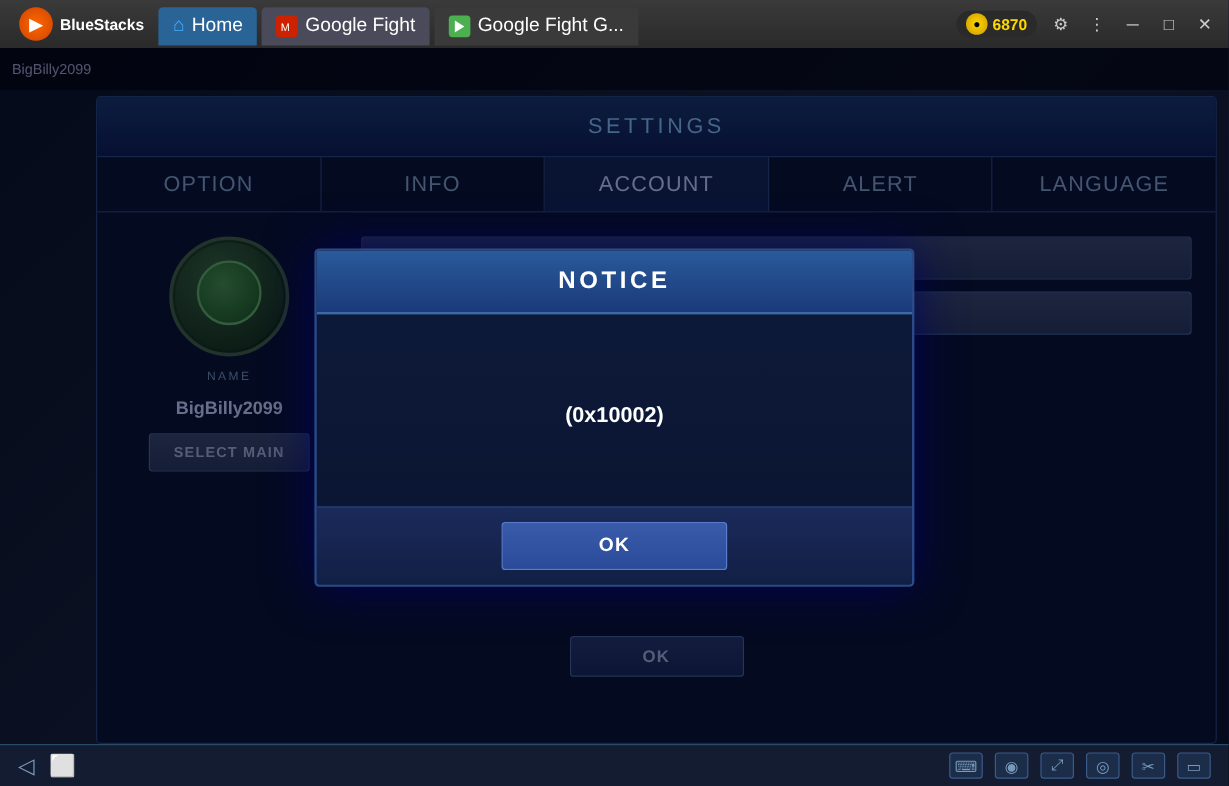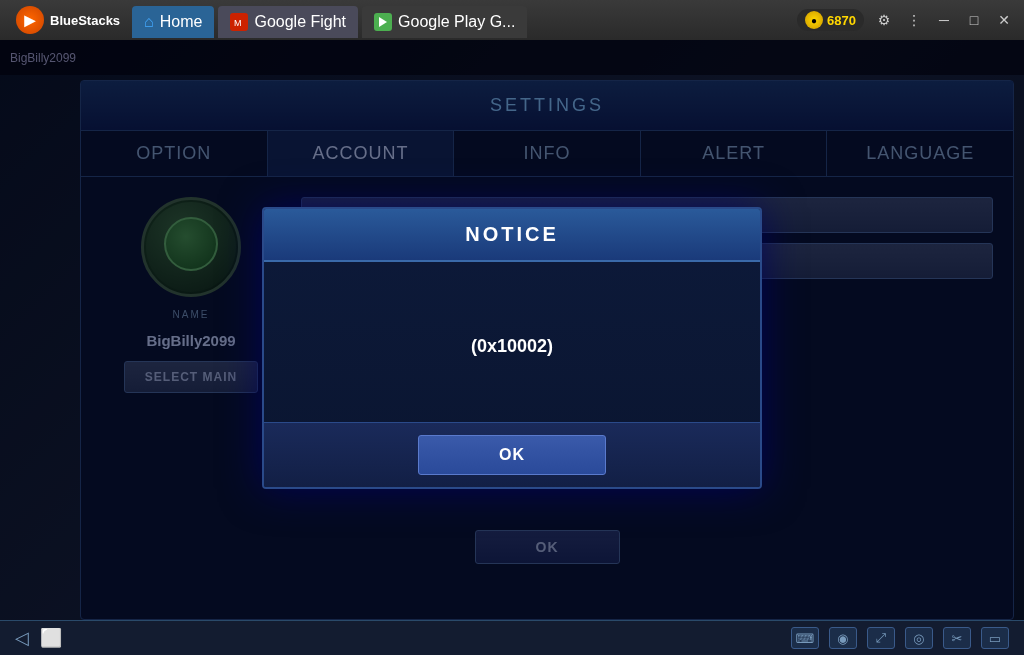--- a/index.html
+++ b/index.html
@@ -497,21 +497,21 @@
           </svg>
       </div>
       <span class="tab-label">Google Fight</span>
     </div>
     <div class="tab">
       <div class="tab-icon" style="background:#4caf50;">
         <svg width="14" height="14" viewBox="0 0 14 14">
             <polygon points="3,2 11,7 3,12" fill="white"></polygon>
           </svg>
       </div>
-      <span class="tab-label">Google Play G...</span>
+      <span class="tab-label">Google Fight G...</span>
     </div>
   </div>
   <div class="title-bar-right">
     <div class="coin-display">
       <div class="coin-icon">●</div>
       <span class="coin-value">6870</span>
     </div>
     <div class="title-bar-controls">
       <div class="ctrl-btn">⚙</div>
       <div class="ctrl-btn">⋮</div>
@@ -530,25 +530,25 @@
   </div>
 
   <div class="settings-modal">
     <div class="settings-title-bar">
       <span class="settings-title">SETTINGS</span>
     </div>
     <div class="settings-tabs">
       <div class="settings-tab">
         <span>OPTION</span>
       </div>
+      <div class="settings-tab">
+        <span>INFO</span>
+      </div>
       <div class="settings-tab active">
         <span>ACCOUNT</span>
-      </div>
-      <div class="settings-tab">
-        <span>INFO</span>
       </div>
       <div class="settings-tab">
         <span>ALERT</span>
       </div>
       <div class="settings-tab">
         <span>LANGUAGE</span>
       </div>
     </div>
     <div class="settings-content">
       <div class="settings-left">

